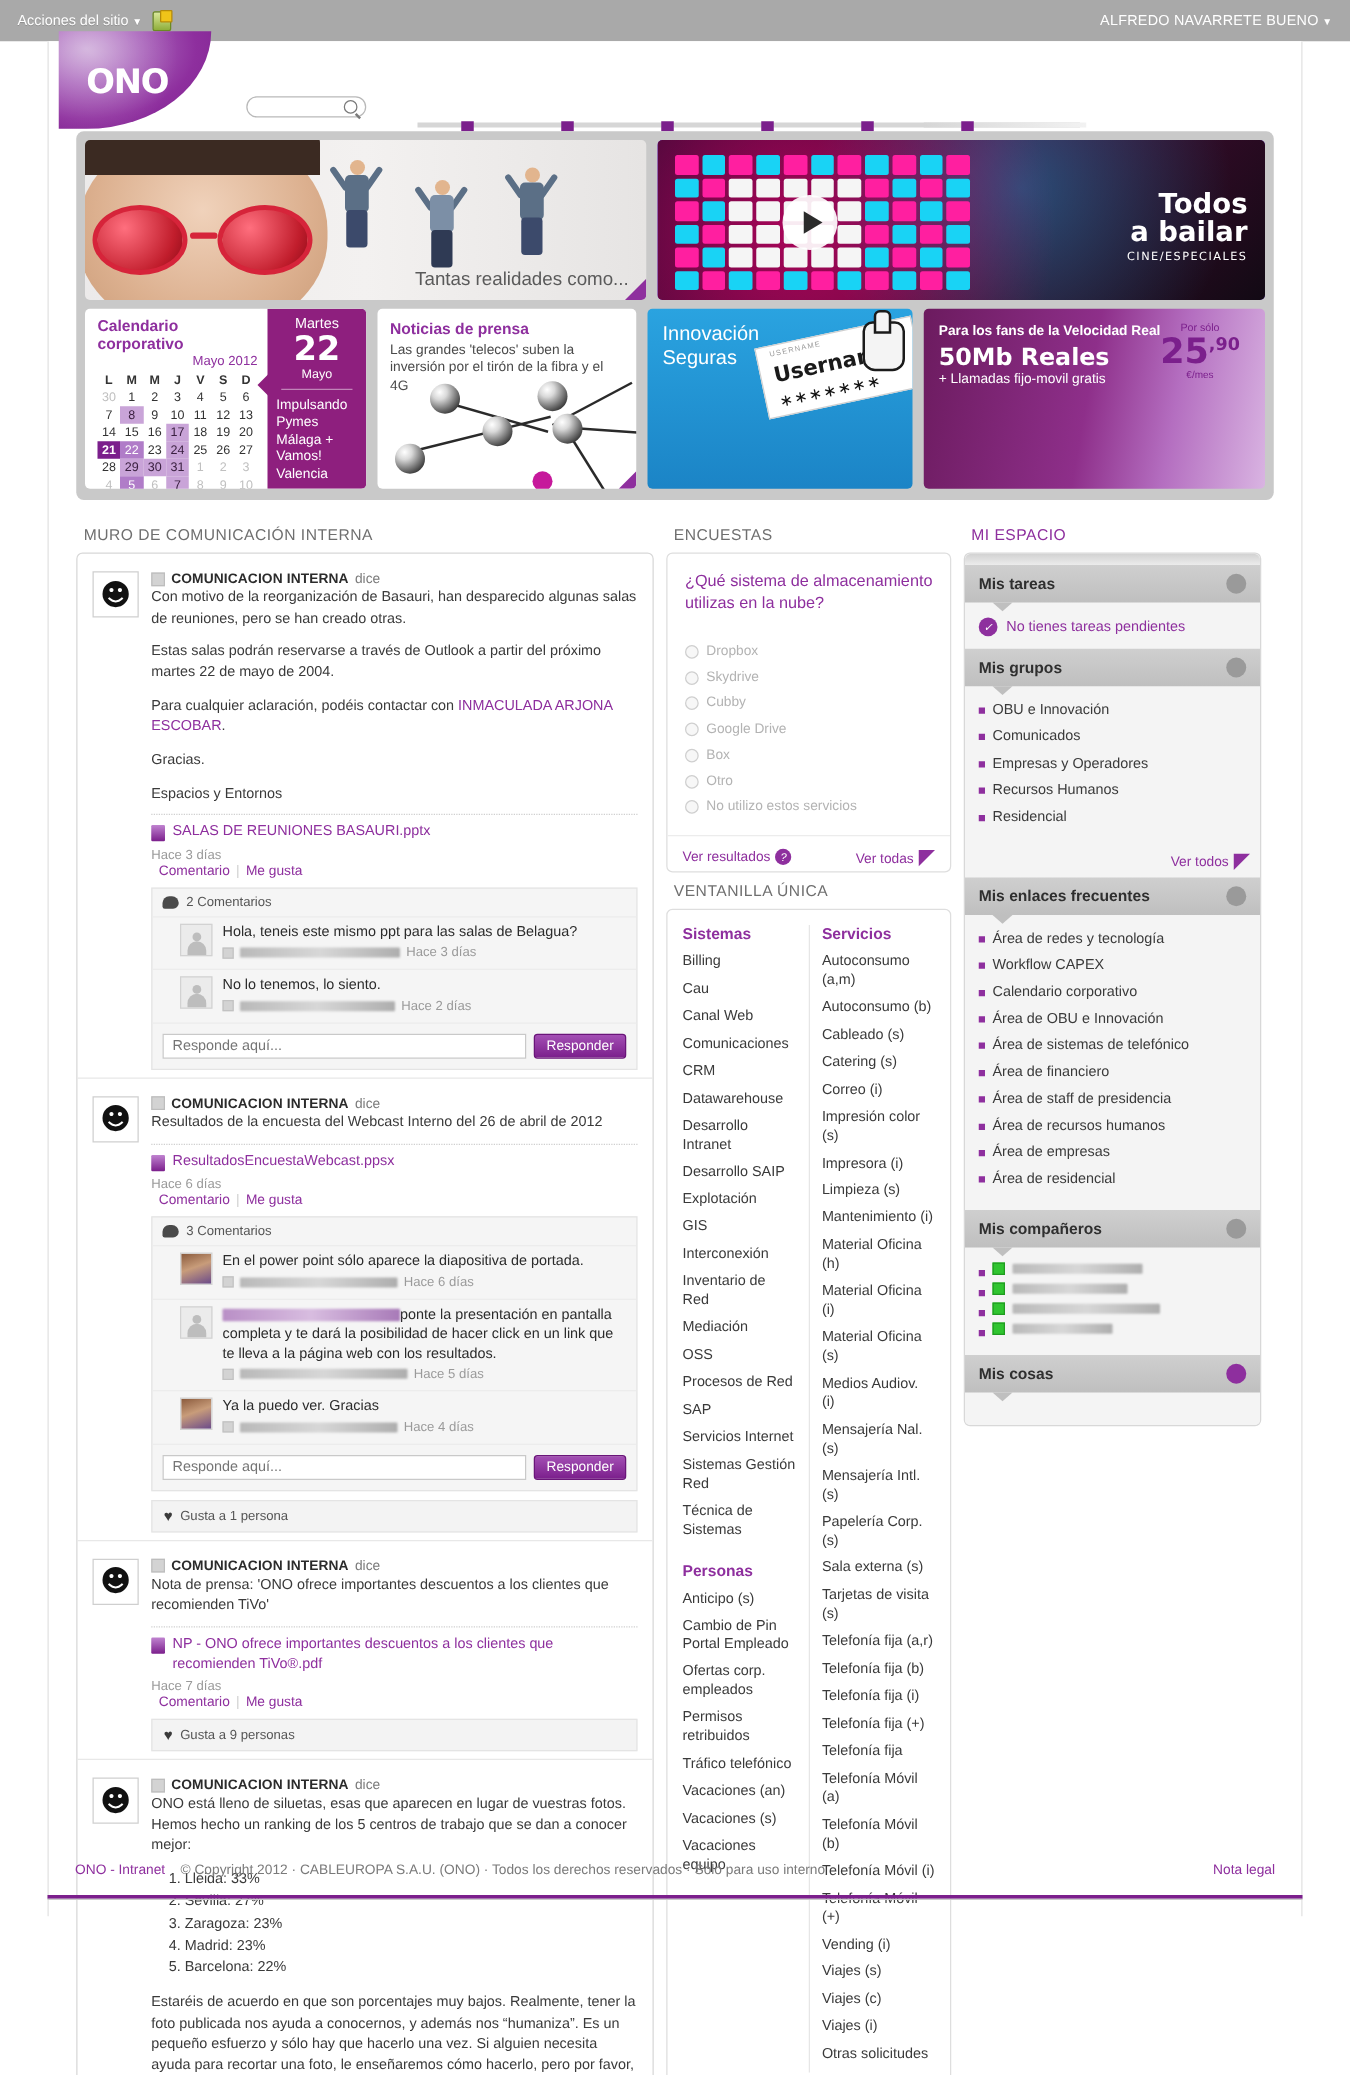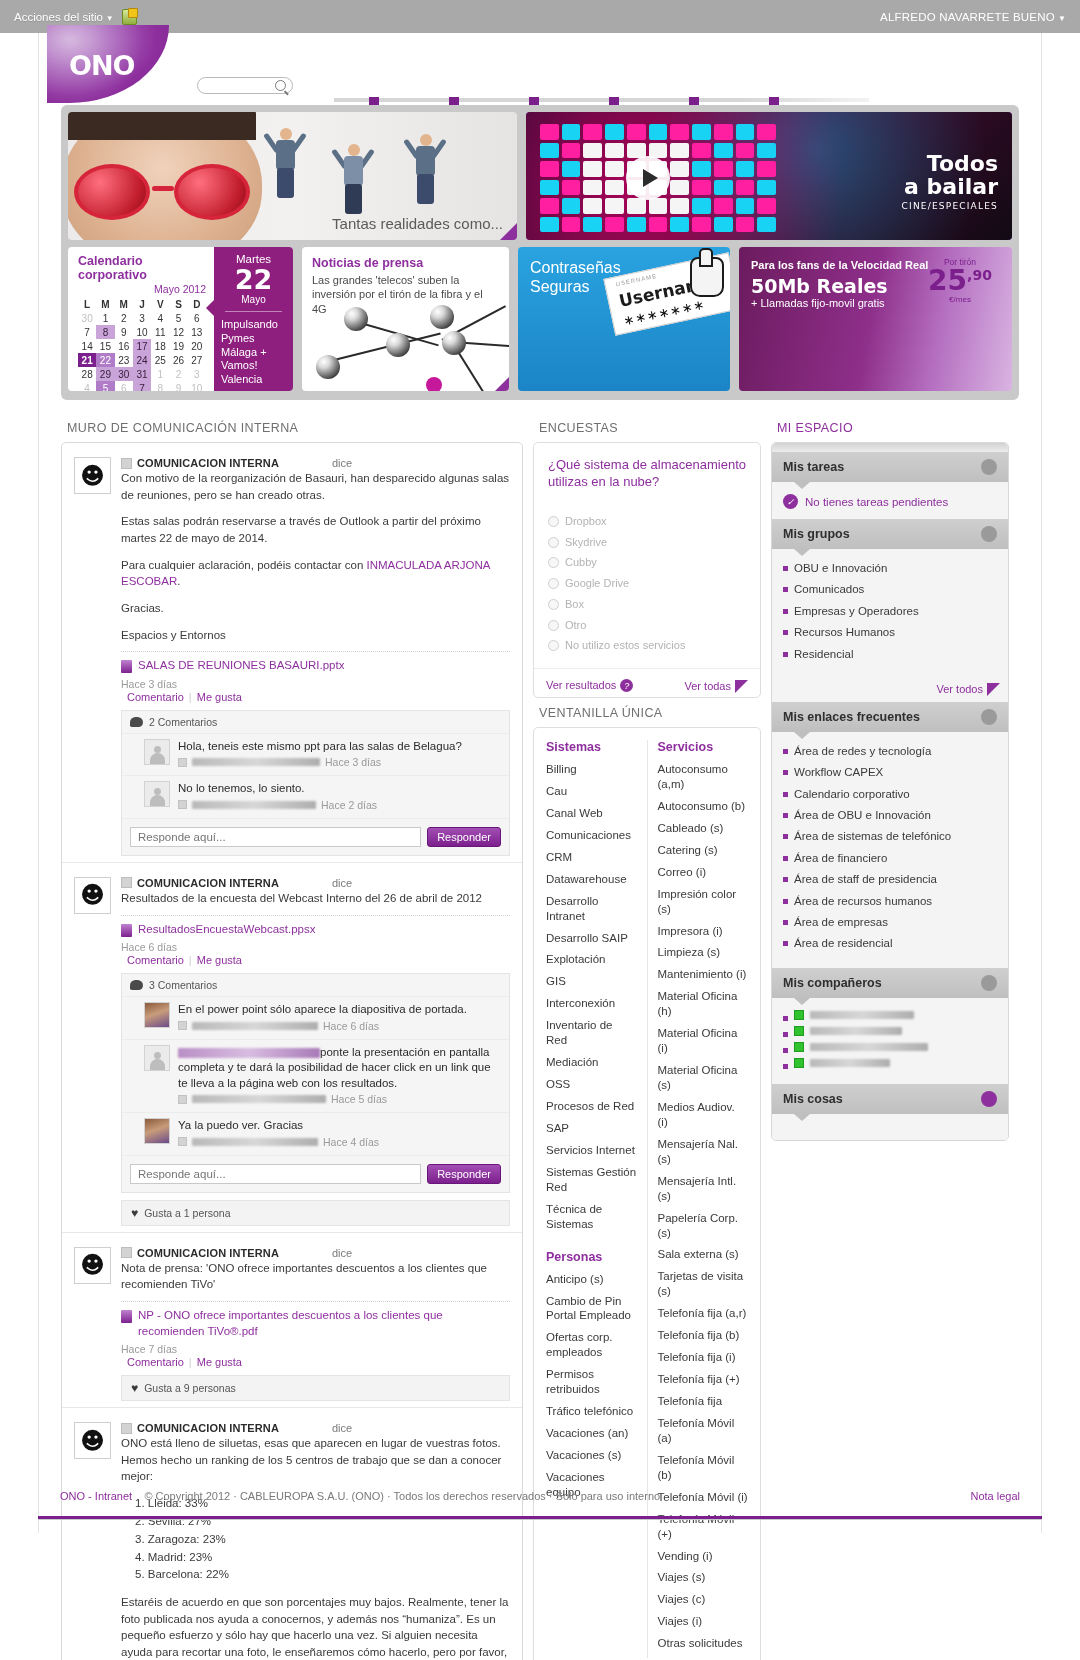--- a/index.html
+++ b/index.html
@@ -245,21 +245,21 @@
   .post:first-child{ border-top:0; }
   .avatar-sq{
     width:37px;height:37px;border:1px solid #cfcfcf;background:#fff;flex:none;margin-right:10px;
     display:flex;align-items:center;justify-content:center;
   }
   .smiley{ font-size:24px; line-height:1; color:#111; font-family:"DejaVu Sans",sans-serif;}
   .post-body{ flex:1; min-width:0; }
   .author-row{ display:flex; align-items:center; gap:5px; font-size:11px; }
   .author-chip{ width:11px;height:11px;background:#d3d3d3;border:1px solid #bdbdbd;flex:none;}
   .author{ font-weight:bold; color:#2b2b2b; font-size:11px; letter-spacing:.1px;}
-  .says{ color:#7a7a7a; font-size:11px;margin-left:48px; }
+  .says{ color:#7a7a7a; font-size:11px; }
   .post-text{ font-size:11.5px; line-height:1.45; color:#3a3a3a; margin-top:1px;}
   .post-text p{ margin:10px 0 0; }
   .post-text p:first-child{ margin-top:0; }
   .link-pur{ color:#8e2f9e; text-decoration:none; }
   .attach-wrap{ border-top:1px dotted #cfcfcf; margin-top:8px; padding-top:6px; }
   .attach{ display:flex; gap:6px; align-items:flex-start; }
   .file-ico{ width:11px;height:13px;background:linear-gradient(#c083d0,#7b1f8c); flex:none; margin-top:2px; border-radius:1px;}
   .attach a{ color:#8e2f9e; font-size:11.5px; text-decoration:none; line-height:1.35;}
   .meta{ color:#9a9a9a; font-size:10.5px; margin-top:4px; }
   .actions{ font-size:11px; margin-top:1px; padding-left:6px;}
@@ -603,35 +603,35 @@
           <div class="ball" style="left:128px;top:6px"></div>
           <div class="ball" style="left:84px;top:34px"></div>
           <div class="ball" style="left:140px;top:32px"></div>
           <div class="ball" style="left:14px;top:56px"></div>
           <div class="dotpink" style="left:124px;top:78px"></div>
         </div>
         <div class="corner-flip sm"></div>
       </div>
 
       <div class="promo-blue">
-        <div class="t"><span>Contraseñas</span><br><span>Seguras</span></div>
+        <div class="t"><span>Innovación</span><br><span>Seguras</span></div>
         <div class="ticket">
           <div class="sm">USERNAME</div>
           <div class="uw">Username</div>
           <div class="stars">∗∗∗∗∗∗∗</div>
         </div>
         <div class="hand"></div>
       </div>
 
       <div class="promo-purple">
         <div class="h">Para los fans de la Velocidad Real</div>
         <div class="b">50Mb Reales</div>
         <div class="s">+ Llamadas fijo-movil gratis</div>
         <div class="pricebox">
-          <div class="ps">Por tirón</div>
+          <div class="ps">Por sólo</div>
           <div class="pv"><span>25</span><sup>,90</sup></div>
           <div class="pm">€/mes</div>
         </div>
       </div>
     </div>
   </div>
 
   <div class="cols">
 
     <div class="col-wall">
@@ -643,21 +643,21 @@
               <span class="smiley">☻</span>
             </div>
           <div class="post-body">
             <div class="author-row">
                 <i class="author-chip"></i>
               <span class="author">COMUNICACION INTERNA</span>
               <span class="says">dice</span>
               </div>
             <div class="post-text">
               <p>Con motivo de la reorganización de Basauri, han desparecido algunas salas de reuniones, pero se han creado otras.</p>
-              <p>Estas salas podrán reservarse a través de Outlook a partir del próximo martes 22 de mayo de 2014.</p>
+              <p>Estas salas podrán reservarse a través de Outlook a partir del próximo martes 22 de mayo de 2004.</p>
               <p>Para cualquier aclaración, podéis contactar con <a class="link-pur" href="#">INMACULADA ARJONA ESCOBAR</a>.</p>
               <p>Gracias.</p>
               <p>Espacios y Entornos</p>
             </div>
             <div class="attach-wrap">
                 <div class="attach">
               <i class="file-ico"></i>
               <a href="#">SALAS DE REUNIONES BASAURI.pptx</a>
                 </div>
               </div>

